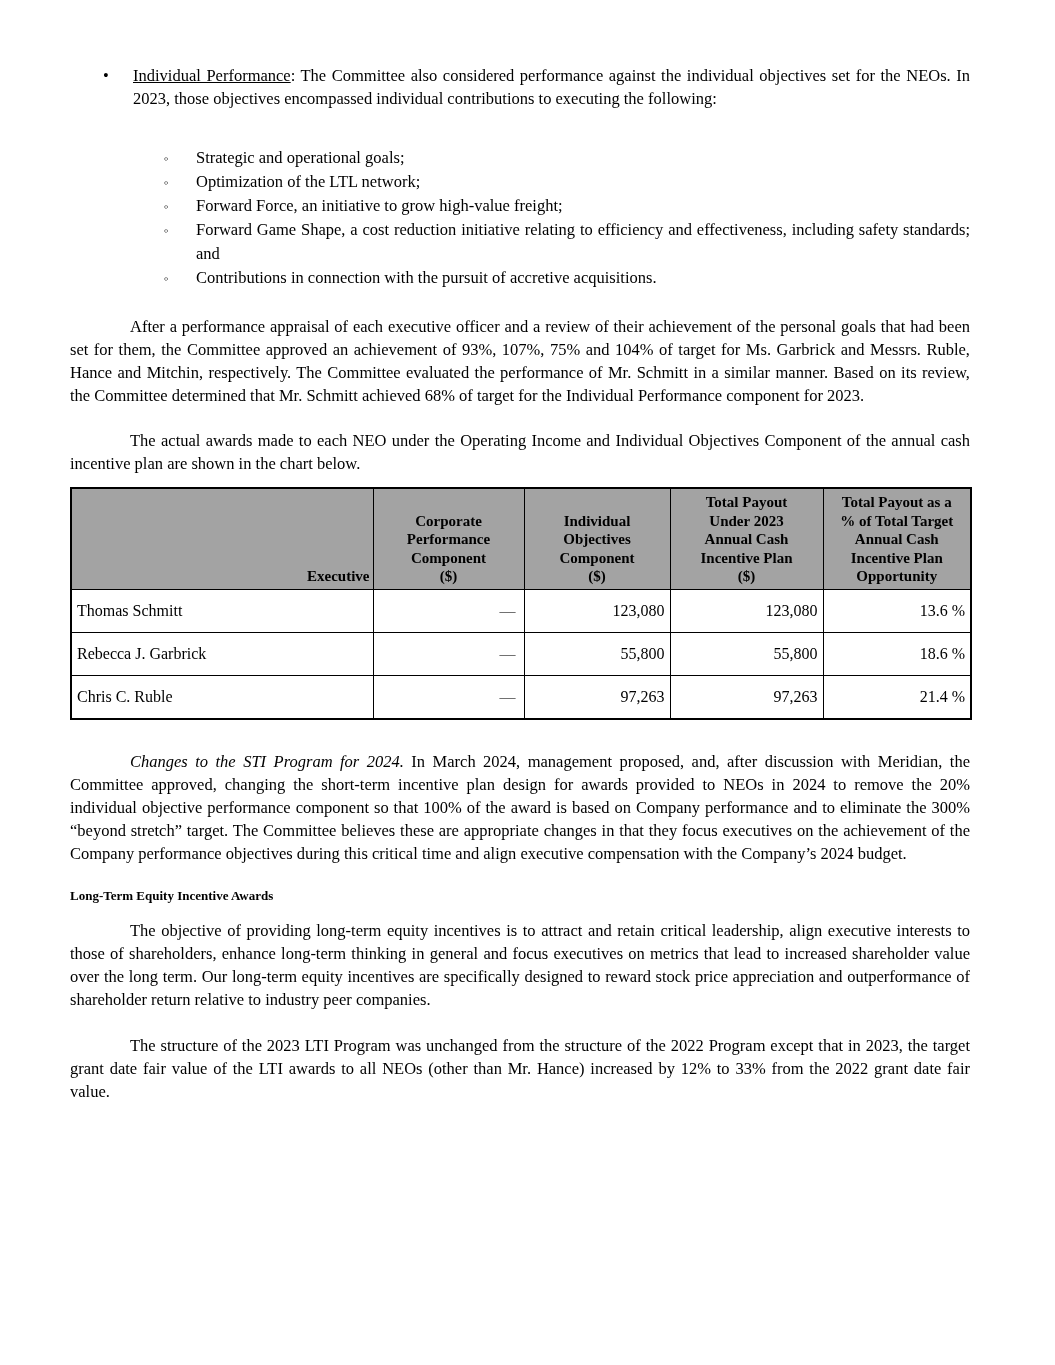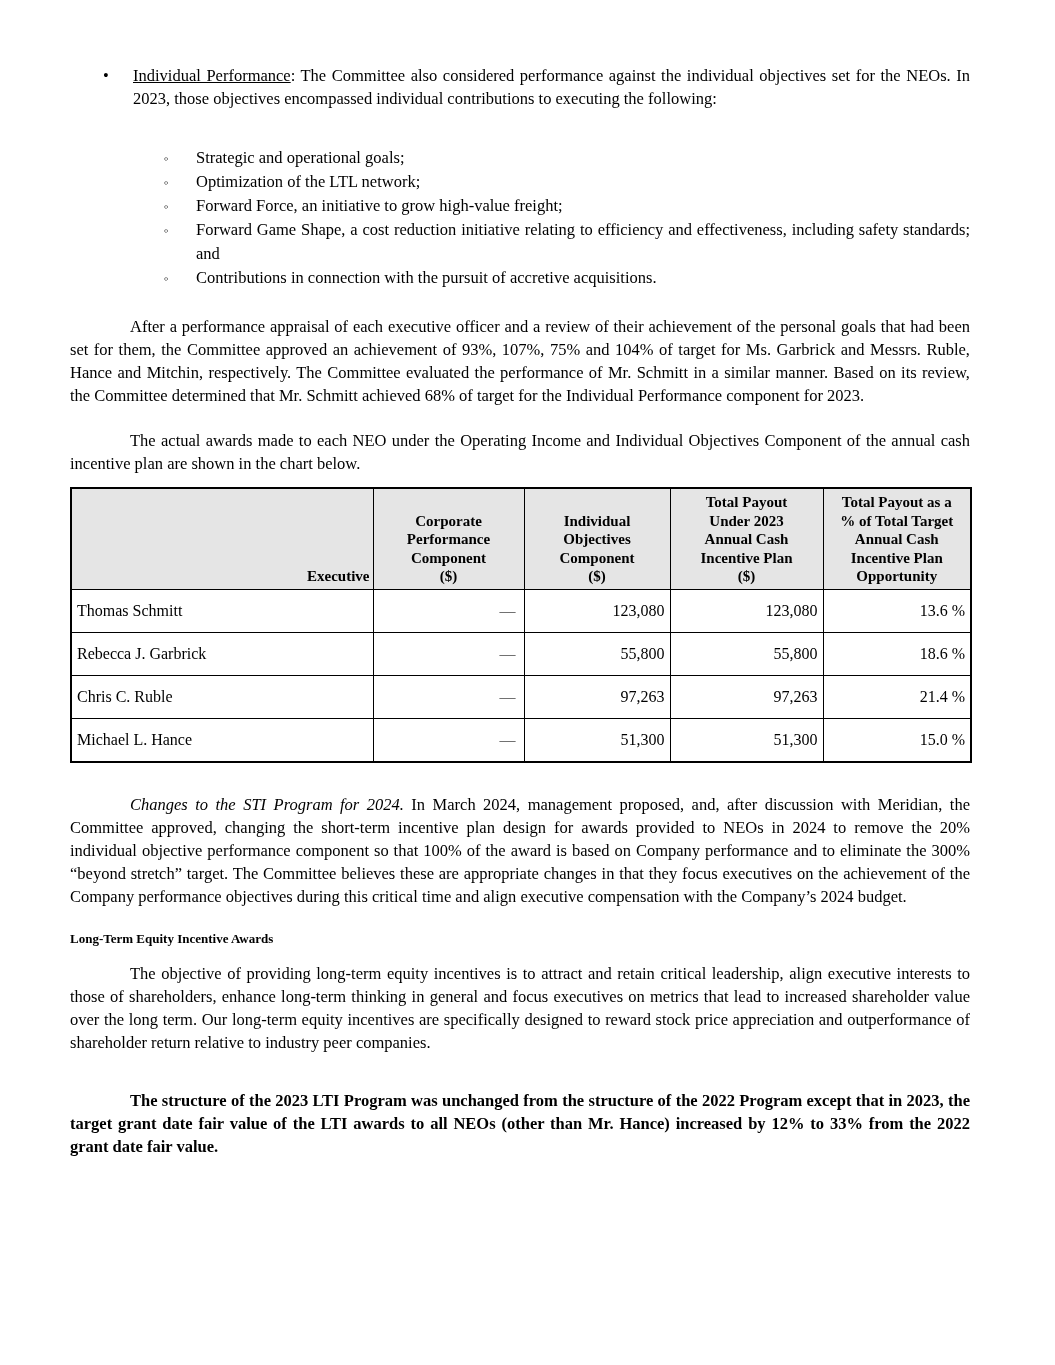--- a/index.html
+++ b/index.html
@@ -58,21 +58,21 @@
     left: 94px;
     top: 1px;
     font-size: 13px;
     line-height: 24px;
   }
 
   .p-after    { margin-top: 25px; }
   .p-actual   { margin-top: 22px; }
   .p-changes  { margin-top: 30px; }
   .p-objective{ margin-top: 12px; }
-  .p-structure{ margin-top: 35px; font-weight: bold; }
+  .p-structure{ margin-top: 23px; }
 
   .section-heading {
     margin: 19px 0 0 0;
     font-size: 13px;
     line-height: 23px;
     font-weight: bold;
     text-align: left;
   }
 
   
@@ -80,21 +80,21 @@
     margin-top: 12px;
     border-collapse: collapse;
     width: 900px;
     border: 2px solid #000000;
     table-layout: fixed;
   }
   .comp-table th, .comp-table td {
     border: 1px solid #000000;
   }
   .comp-table thead th {
-    background: #e5e5e5;
+    background: #a3a3a3;
     font-weight: bold;
     font-size: 15px;
     line-height: 18.5px;
     vertical-align: bottom;
     text-align: center;
     padding: 4px 3px 3px 3px;
     white-space: pre-line;
   }
   .comp-table thead th.col-exec {
     text-align: right;
@@ -203,27 +203,20 @@
           <td class="num">55,800</td>
           <td class="num">18.6 %</td>
         </tr>
         <tr>
           <td class="name">Chris C. Ruble</td>
           <td class="num dash">—</td>
           <td class="num">97,263</td>
           <td class="num">97,263</td>
           <td class="num">21.4 %</td>
         </tr>
-        <tr>
-          <td class="name">Michael L. Hance</td>
-          <td class="num dash">—</td>
-          <td class="num">51,300</td>
-          <td class="num">51,300</td>
-          <td class="num">15.0 %</td>
-        </tr>
       </tbody>
     </table>
 
     <p class="para indent p-changes"><span class="italic">Changes to the STI Program for 2024.</span><span> In March 2024, management proposed, and, after discussion with Meridian, the Committee approved, changing the short-term incentive plan design for awards provided to NEOs in 2024 to remove the 20% individual objective performance component so that 100% of the award is based on Company performance and to eliminate the 300% “beyond stretch” target. The Committee believes these are appropriate changes in that they focus executives on the achievement of the Company performance objectives during this critical time and align executive compensation with the Company’s 2024 budget.</span></p>
 
     <h3 class="section-heading">Long-Term Equity Incentive Awards</h3>
 
     <p class="para indent p-objective">The objective of providing long-term equity incentives is to attract and retain critical leadership, align executive interests to those of shareholders, enhance long-term thinking in general and focus executives on metrics that lead to increased shareholder value over the long term. Our long-term equity incentives are specifically designed to reward stock price appreciation and outperformance of shareholder return relative to industry peer companies.</p>
 
     <p class="para indent p-structure">The structure of the 2023 LTI Program was unchanged from the structure of the 2022 Program except that in 2023, the target grant date fair value of the LTI awards to all NEOs (other than Mr. Hance) increased by 12% to 33% from the 2022 grant date fair value.</p>

